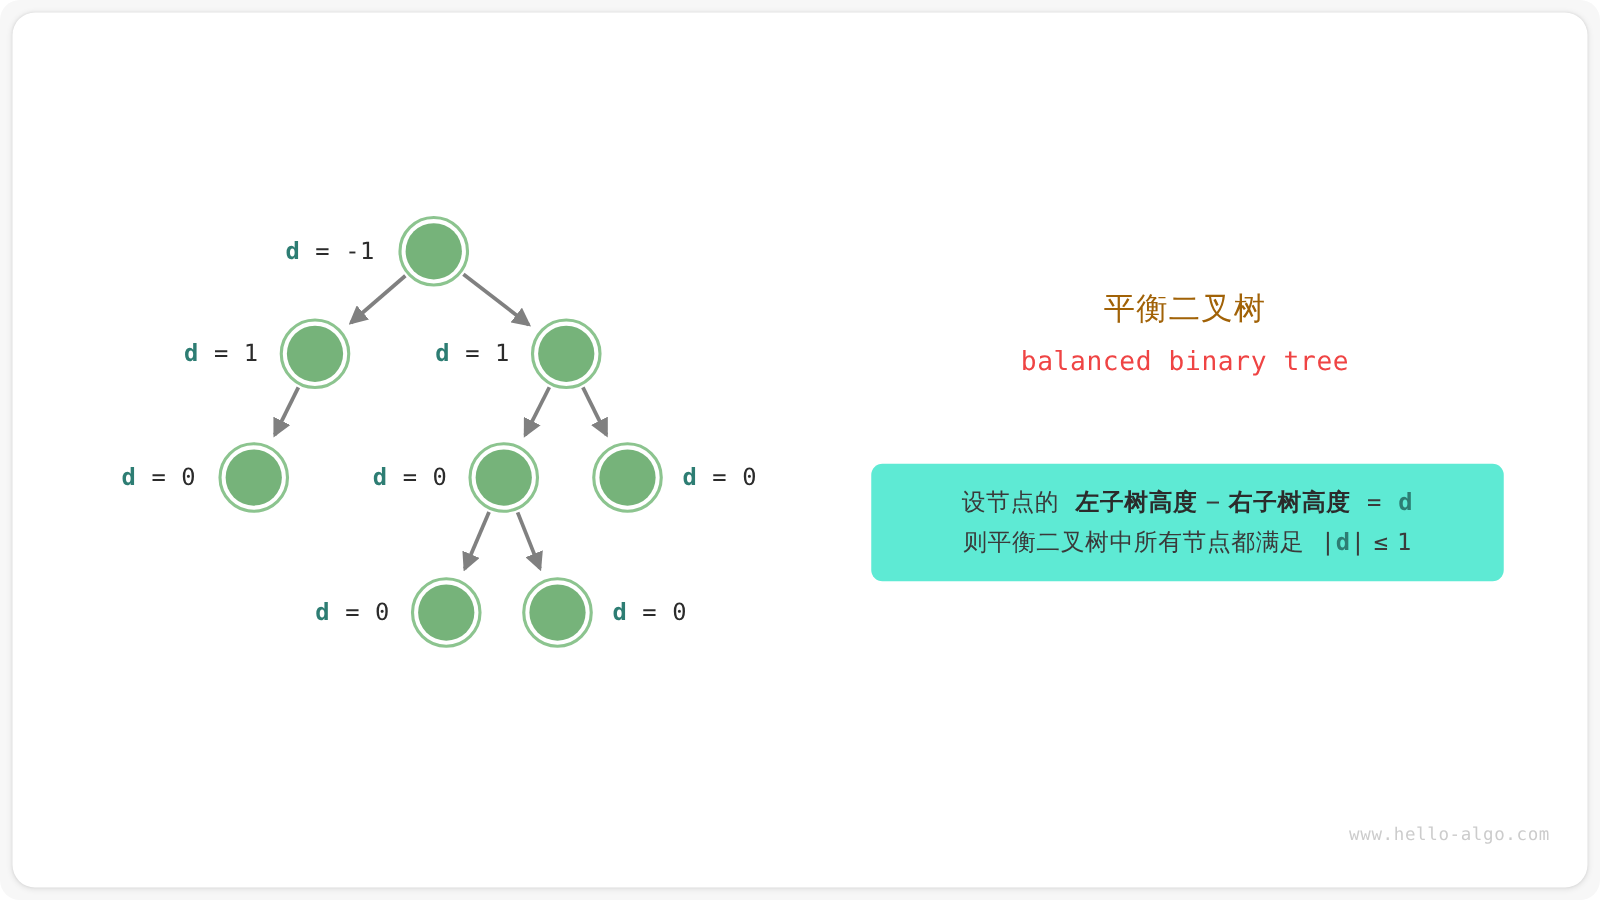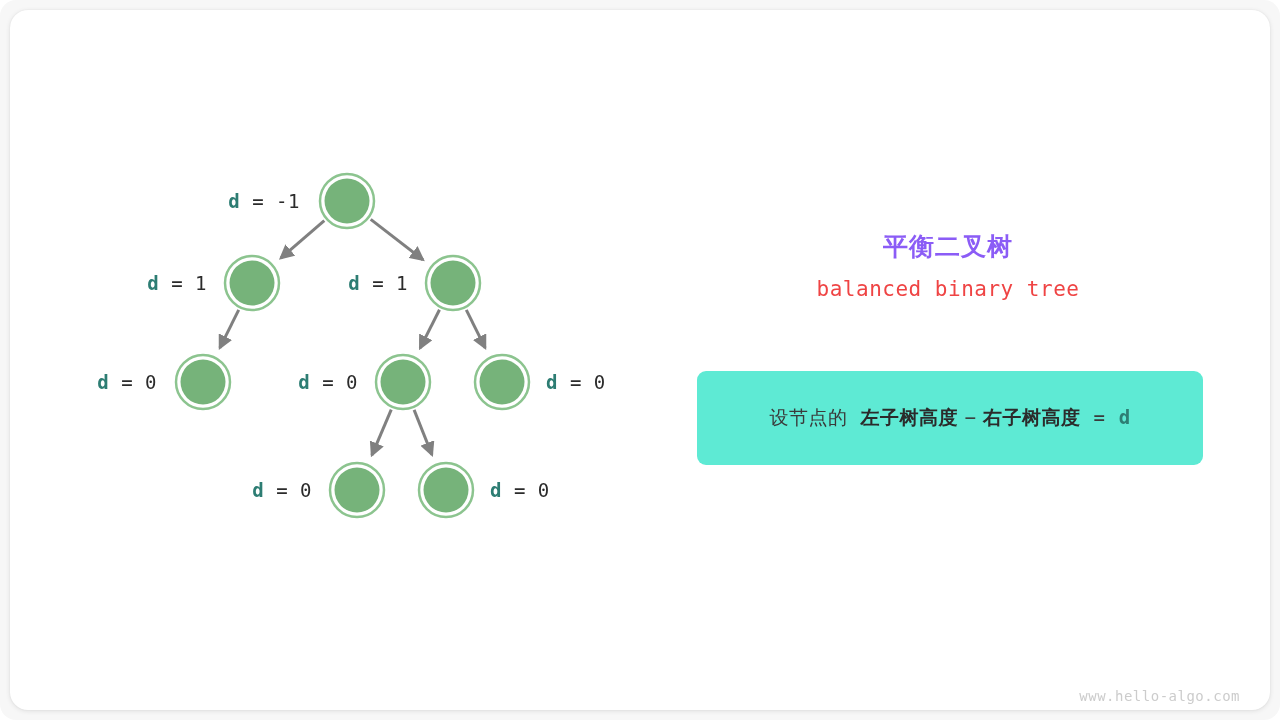--- a/index.html
+++ b/index.html
@@ -51,22 +51,22 @@
   .label-left  { transform: translate(-100%, -50%); }
 
   #title {
     position: absolute;
     left: 698px;
     top: 230px;
     width: 500px;
     text-align: center;
     font-family: "DejaVu Sans", sans-serif;
     font-size: 25px;
-    font-weight: bold;
-    color: #8b5cf6;
+    font-weight: normal;
+    color: #a16207;
     letter-spacing: 1px;
   }
   #subtitle {
     position: absolute;
     left: 698px;
     top: 277px;
     width: 500px;
     text-align: center;
     font-family: "DejaVu Sans Mono", monospace;
     font-size: 21px;
@@ -94,21 +94,21 @@
     color: #3a3a3a;
     white-space: nowrap;
     letter-spacing: 0.5px;
   }
   .info-line b { font-weight: bold; color: #2b2b2b; }
   .info-line .teal { color: #2d7d73; font-weight: bold; }
   .info-line .mono { font-family: "DejaVu Sans Mono", monospace; }
   #watermark {
     position: absolute;
     right: 40px;
-    bottom: 16px;
+    bottom: 44px;
     font-family: "DejaVu Sans Mono", monospace;
     font-size: 14px;
     color: #cccccc;
     letter-spacing: 0.5px;
   }
 </style>
 </head>
 <body>
 
 <div id="canvas">
@@ -165,16 +165,22 @@
 
   <div id="info-box">
     <div class="info-line">
       <span>设节点的</span>
       &nbsp;<b>左子树高度</b>
       <span class="mono">−</span>
       <b>右子树高度</b>&nbsp;
       <span class="mono">=</span>&nbsp;
       <span class="teal mono">d</span>
     </div>
+    <div class="info-line">
+      <span>则平衡二叉树中所有节点都满足</span>&nbsp;
+      <span class="mono">|</span><span class="teal mono">d</span><span class="mono">|</span>
+      <span class="mono">≤</span>
+      <span class="mono">1</span>
+    </div>
   </div>
 
   <div id="watermark">www.hello-algo.com</div>
 </div>
 
 </body></html>

